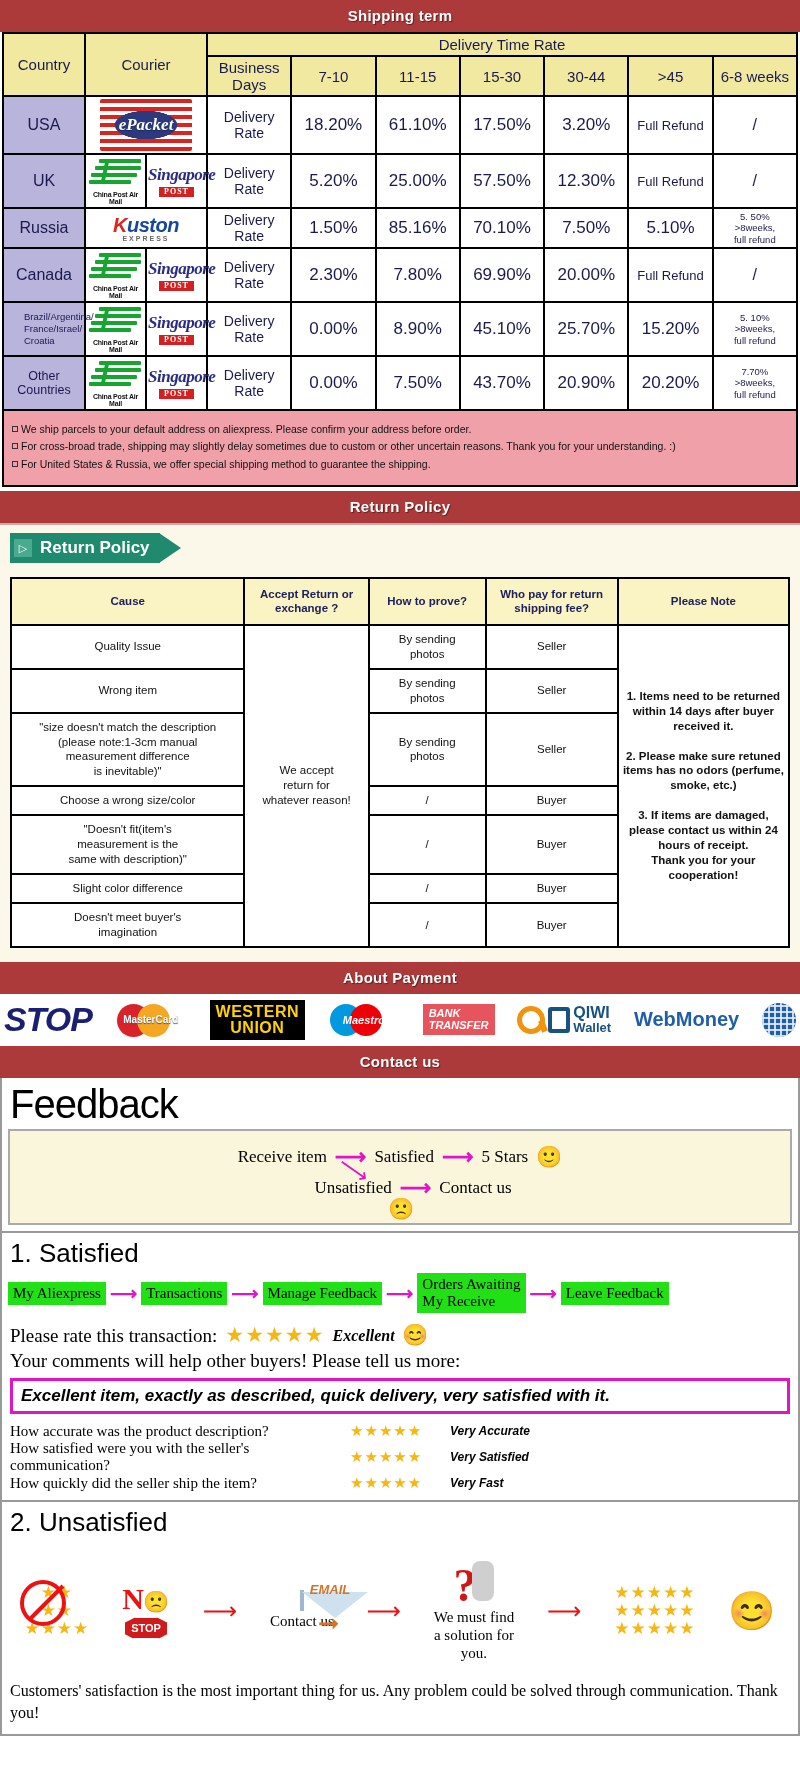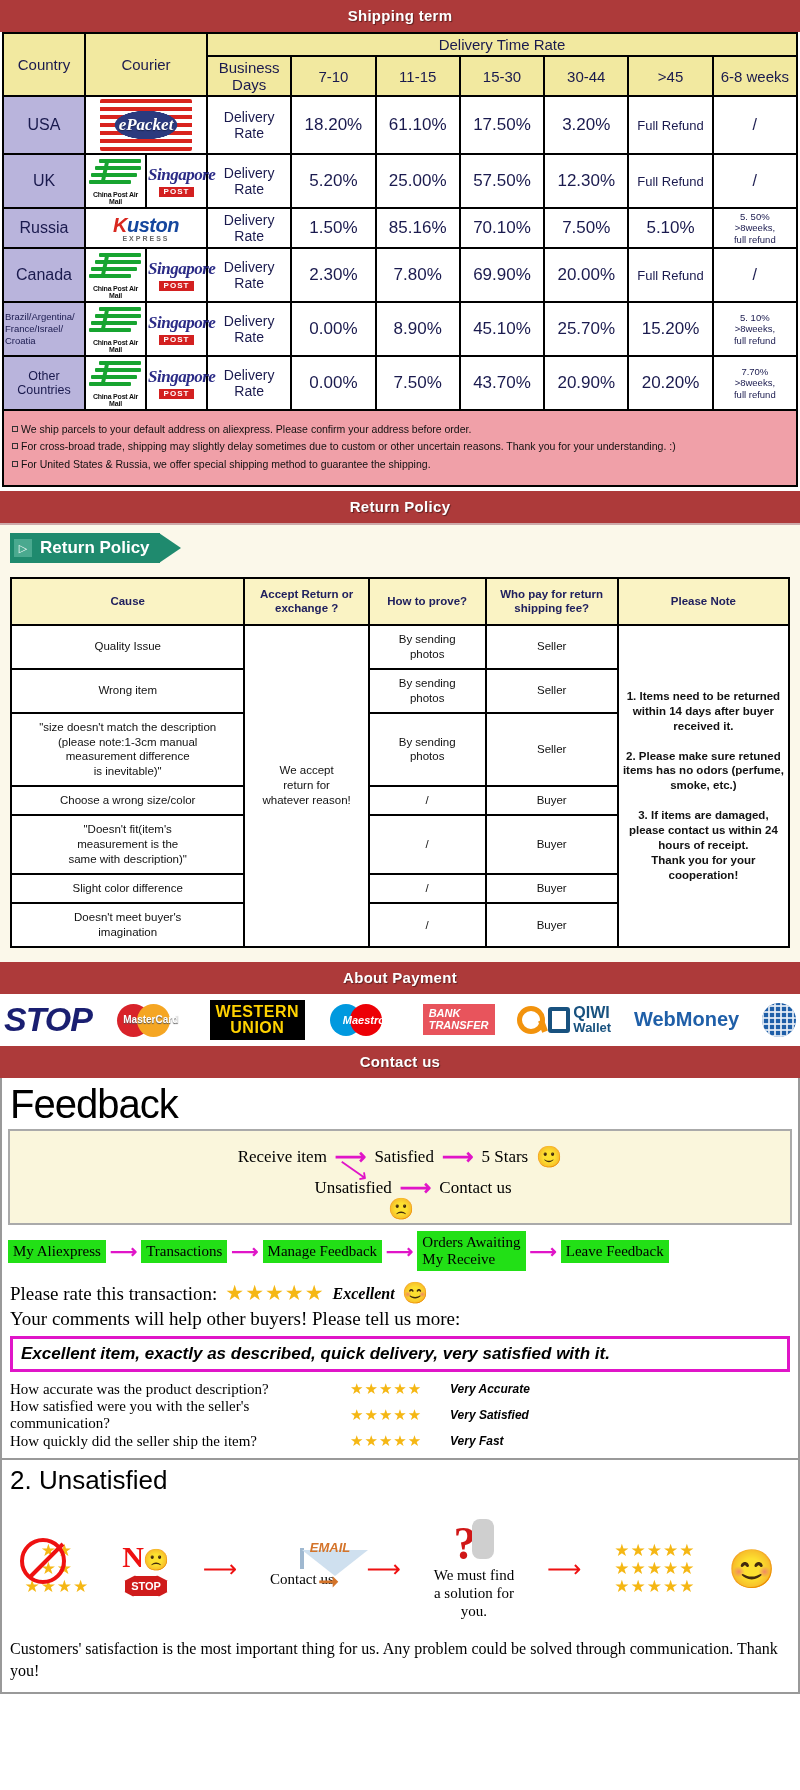--- a/index.html
+++ b/index.html
@@ -42,21 +42,21 @@
     padding:2px 1px;
   }
   table.ship th { background:#f2e9a0; font-size:15px; }
   th.sub { font-size:11.5px; padding:4px 1px; }
   th.dtr { font-size:17px; padding:6px 0; }
   td.country {
     background:#b9b4dc;
     font-size:16px;
     color:#1b1b3a;
   }
-  td.country.small { font-size:9.5px; text-align:left; padding-left:1px; line-height:1.25; }
+  td.country.small { font-size:9.5px; text-align:left; padding-left:20px; line-height:1.25; }
   td.country.mid { font-size:12.5px; }
   td.logo { background:#fff; padding:3px 2px; }
   td.rate-label { font-size:14px; color:#111; }
   td.val { font-size:17px; color:#111; white-space:nowrap; }
   td.val.sm { font-size:13px; }
   td.val.tiny { font-size:9.5px; line-height:1.2; }
   td.slash { font-size:16px; color:#333; }
 
   
   .logo-epacket {
@@ -96,21 +96,21 @@
   .sp-word{
     display:block;
     font-family:"Liberation Serif", serif;
     font-style:italic; font-weight:bold; font-size:17px;
     color:#2b2b86; letter-spacing:-.5px;
   }
   .sp-post{
     display:inline-block; background:#d32020; color:#fff;
     font-size:8px; font-weight:bold; letter-spacing:1px;
     padding:1px 5px; margin-top:1px;
-    font-family:Liberation Sans, sans-serif;
+    font-family:Liberation Serif, serif;
   }
   .logo-kuston{ display:block; text-align:center; line-height:1; padding:3px 0; }
   .ku-word{
     display:block; font-size:20px; font-weight:bold; font-style:italic;
     color:#15479e; letter-spacing:-.5px;
     font-family:"Liberation Sans", sans-serif;
   }
   .ku-word span{ color:#d8271f; }
   .ku-sub{ display:block; font-size:7px; letter-spacing:2px; color:#666; font-weight:bold; }
 
@@ -580,20 +580,21 @@
       <div class="flow2">
         <div class="inner">
           <span>Unsatisfied</span>
           <span class="arrow-m">⟶</span>
           <span>Contact us</span>
         </div>
       </div>
       <span class="sad-wrap">🙁</span>
     </div>
 
+    <div class="sec-head">1. Satisfied</div>
 
     <div class="chain" id="chain">
         <span class="chip">My Aliexpress</span>
         <span class="arrow-s">⟶</span>
         <span class="chip">Transactions</span>
         <span class="arrow-s">⟶</span>
         <span class="chip">Manage Feedback</span>
         <span class="arrow-s">⟶</span>
         <span class="chip">Orders Awaiting
 My Receive</span>

